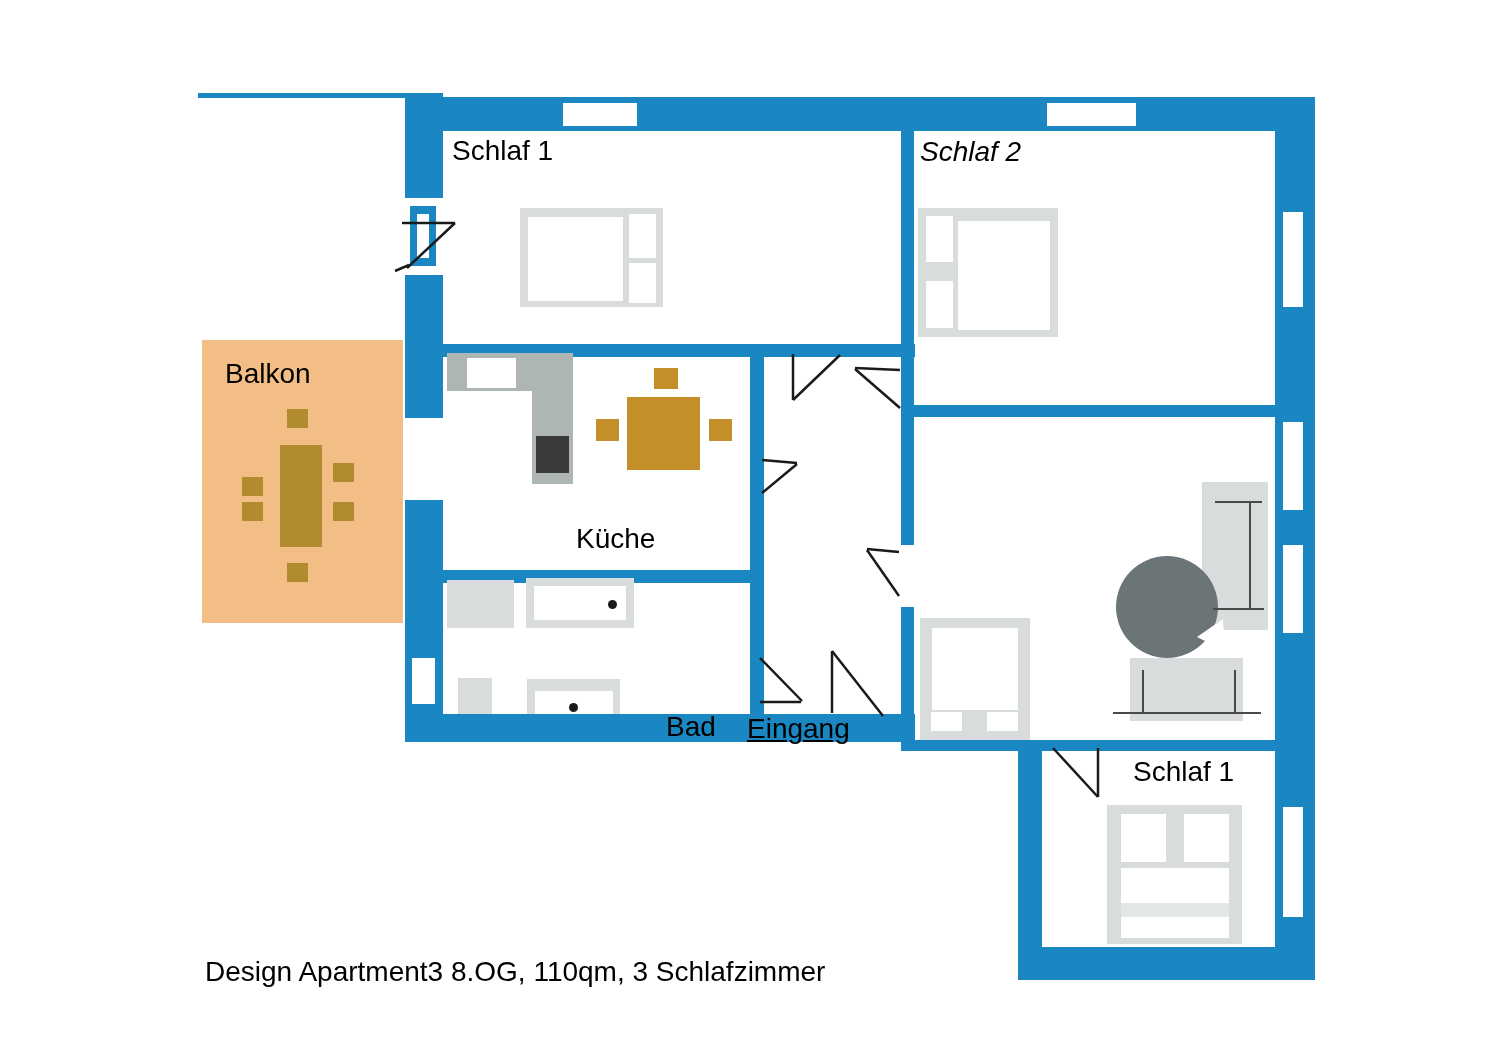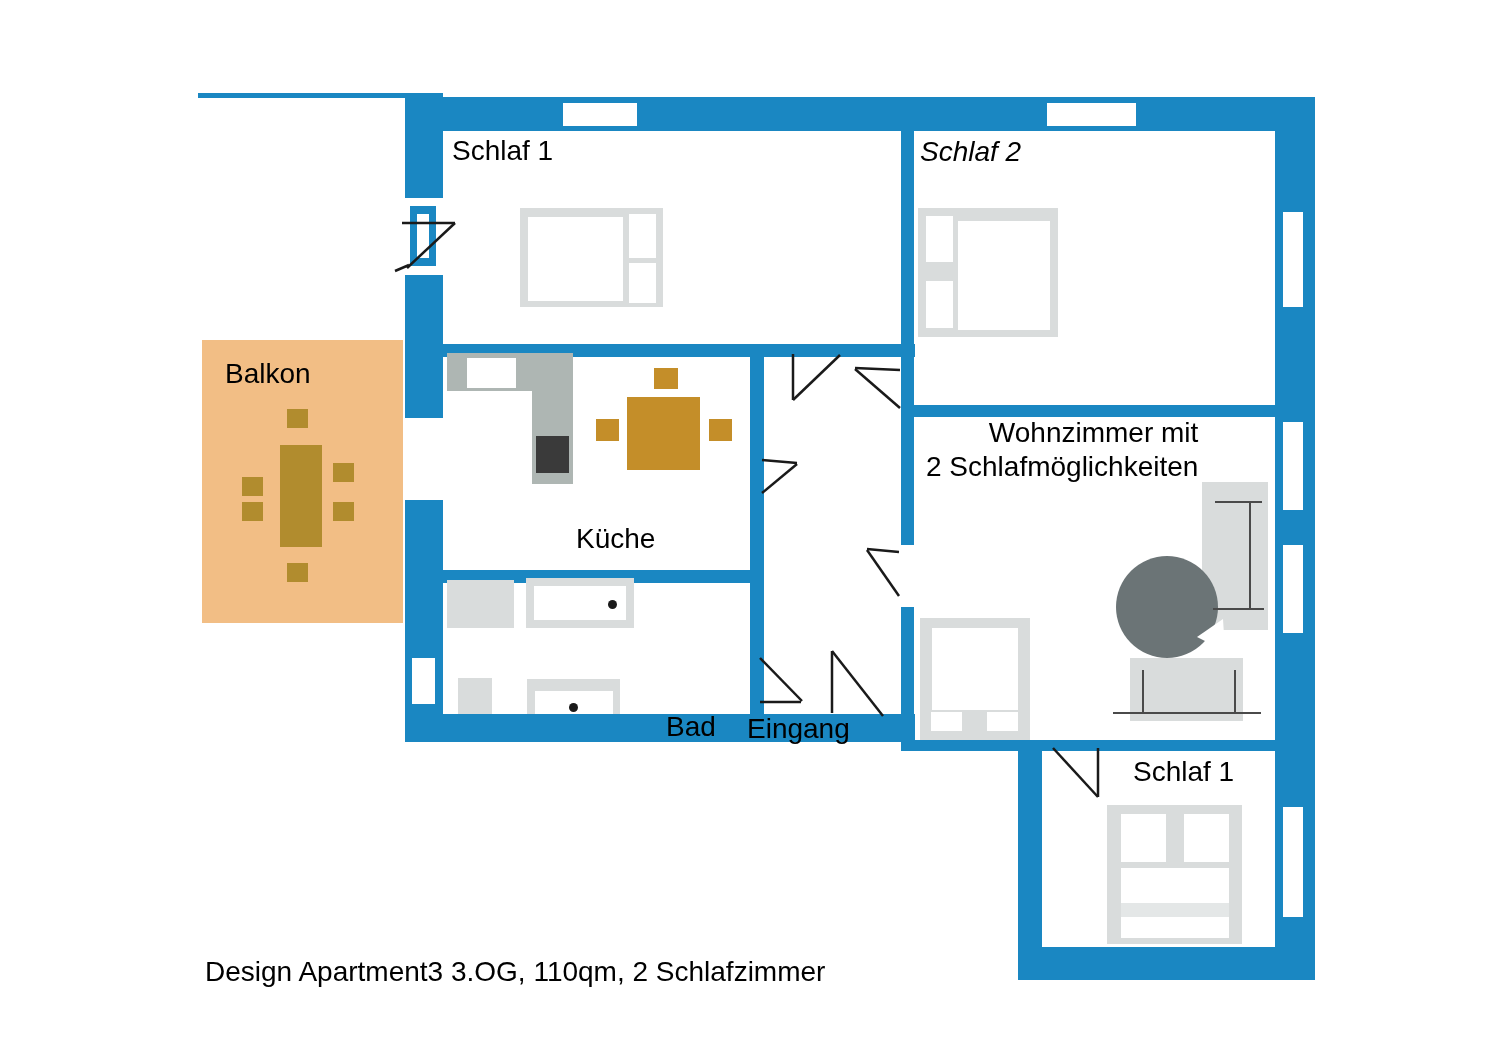--- a/index.html
+++ b/index.html
@@ -136,22 +136,18 @@
       <line x1="1098" y1="748" x2="1098" y2="797"></line>
       <line x1="1053" y1="748" x2="1098" y2="797"></line>
     </g>
   </svg>
 
   <div class="lbl" style="left:452px;top:134px;">Schlaf 1</div>
   <div class="lbl" style="left:920px;top:135px;font-style:italic;">Schlaf 2</div>
   <div class="lbl" style="left:225px;top:357px;">Balkon</div>
   <div class="lbl" style="left:576px;top:522px;">Küche</div>
   <div class="lbl" style="left:666px;top:710px;">Bad</div>
-  <div class="lbl" style="left:747px;top:712px;">Eingang</div>
+  <div class="lbl" style="left:747px;top:712px;text-decoration:underline;">Eingang</div>
   <div class="lbl" style="left:1133px;top:755px;">Schlaf 1</div>
-  <div class="lbl" style="left:926px;top:416px;">
-    <div>Wohnzimmer mit</div>
-    <div>2 Schlafmöglichkeiten</div>
-  </div>
 
-  <div class="lbl" style="left:205px;top:955px;">Design Apartment3 3.OG, 110qm, 2 Schlafzimmer</div>
+  <div class="lbl" style="left:205px;top:955px;">Design Apartment3 8.OG, 110qm, 3 Schlafzimmer</div>
 
 </div>
 
 </body></html>

